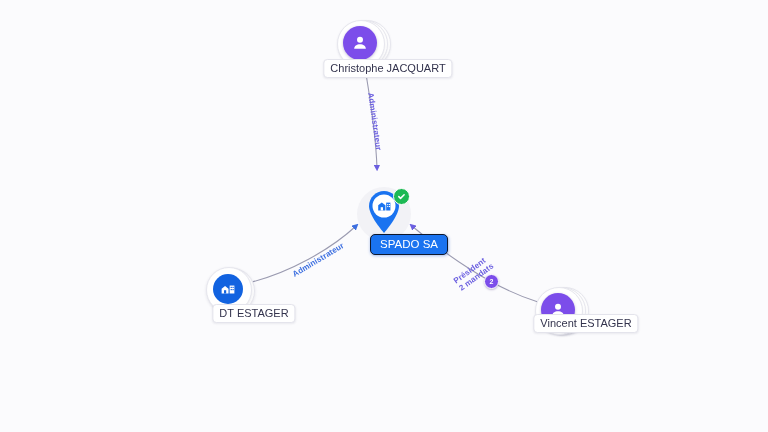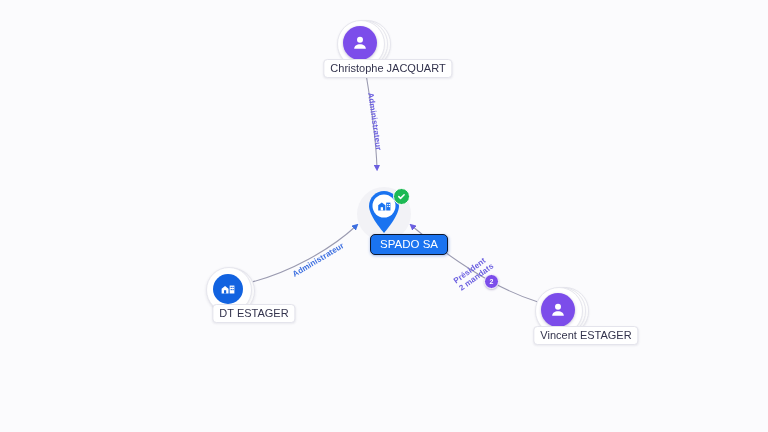--- a/index.html
+++ b/index.html
@@ -289,15 +289,15 @@
       <div class="card c2"></div>
       <div class="card c1"></div>
       <div class="avatar">
         <svg viewBox="0 0 24 24" fill="#ffffff">
           <circle cx="12" cy="8" r="3.6"></circle>
           <path d="M5 19c0-3.6 3.1-5.6 7-5.6s7 2 7 5.6z"></path>
         </svg>
       </div>
     </div>
   </div>
-  <div class="node-label" style="left:561px; top:326px;">Vincent ESTAGER</div>
+  <div class="node-label" style="left:561px; top:314px;">Vincent ESTAGER</div>
 
 </div>
 
 </body></html>

